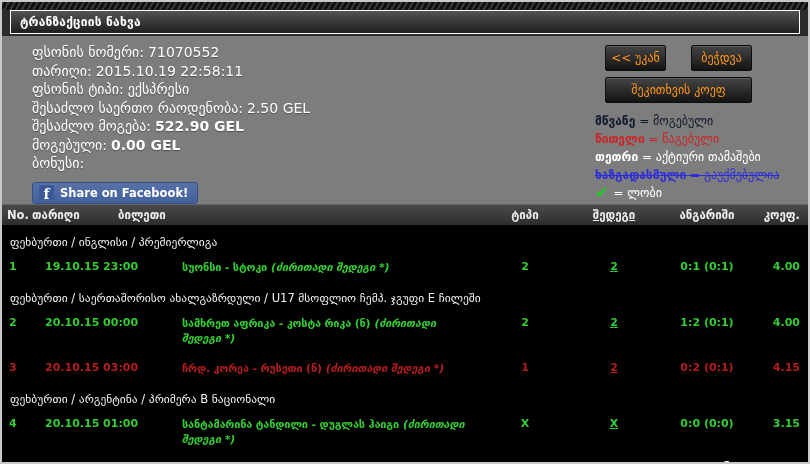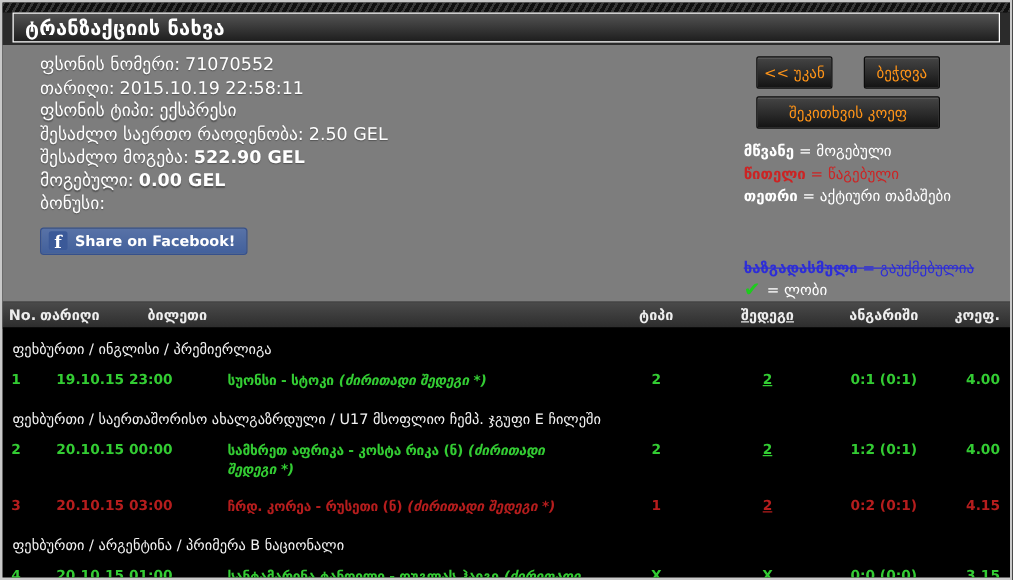--- a/index.html
+++ b/index.html
@@ -9,21 +9,21 @@
     display:flex; flex-direction:column; overflow:hidden; position:relative;
   }
   .top-stripes{
     height:8px; flex:0 0 8px;
     background:repeating-linear-gradient(120deg,#383838 0 2px,#101010 2px 5px);
   }
   .title-row{ background:#2b2b2b; padding:0 8px; flex:0 0 26px; }
   .title-bar{
     height:24px; border:1px solid #ffffff;
     background:linear-gradient(#535353,#1e1e1e);
-    color:#fff; font-weight:bold; font-size:16px;
+    color:#fff; font-weight:bold; font-size:12px;
     display:flex; align-items:center; padding:0 9px; letter-spacing:.2px;
   }
   
   .info-panel{
     flex:0 0 162px; background:#7d7d7d; display:flex;
     padding:7px 8px 0 30px; color:#fff;
   }
   .info-left{ flex:1; }
   .info-line{ font-size:14px; line-height:18.5px; text-shadow:0 1px 1px rgba(0,0,0,.35); }
   .info-line .val{ margin-left:4px; }
@@ -47,24 +47,24 @@
     background:linear-gradient(#454545,#141414);
     box-shadow:inset 0 1px 0 #5e5e5e;
     color:#ff9418; font-weight:normal; font-size:12px;
     display:flex; align-items:center; justify-content:center; cursor:pointer;
     font-family:"DejaVu Sans", sans-serif;
   }
   .btn-half{ width:61px; }
   .btn-wide{ width:147px; margin:6px 0 0 10px; }
   .legend{ margin-top:9px; font-size:12px; line-height:18px; }
   .legend .term{ font-weight:bold; }
-  .lg-green{ color:#ffffff; }
+  .lg-green{ color:#0f172a; }
   .lg-red{ color:#cc2424; }
   .lg-white{ color:#ffffff; }
-  .lg-blue{ color:#2d2dd8; text-decoration:line-through;margin-top:39px; }
+  .lg-blue{ color:#2d2dd8; text-decoration:line-through; }
   .lg-live{ color:#fff; display:flex; align-items:center; }
   .check{ color:#1ecc1e; font-size:16px; font-weight:bold; margin-right:5px; line-height:16px; }
   
   .thead{
     flex:0 0 22px; display:flex; align-items:center;
     background:linear-gradient(#4a4a4a,#2d2d2d);
     border-top:1px solid #666; border-bottom:1px solid #000;
     color:#ededed; font-size:11.5px; font-weight:bold;justify-content:center;
   }
   .h-no{ width:26px; padding-left:5px; }

